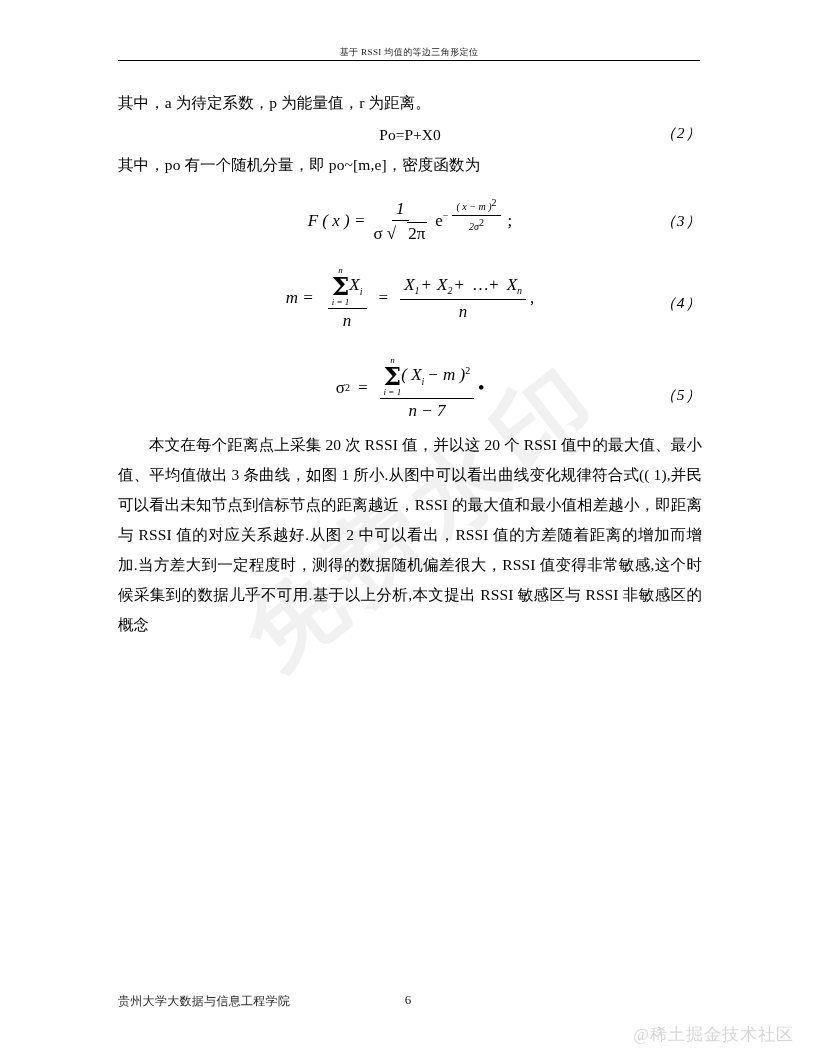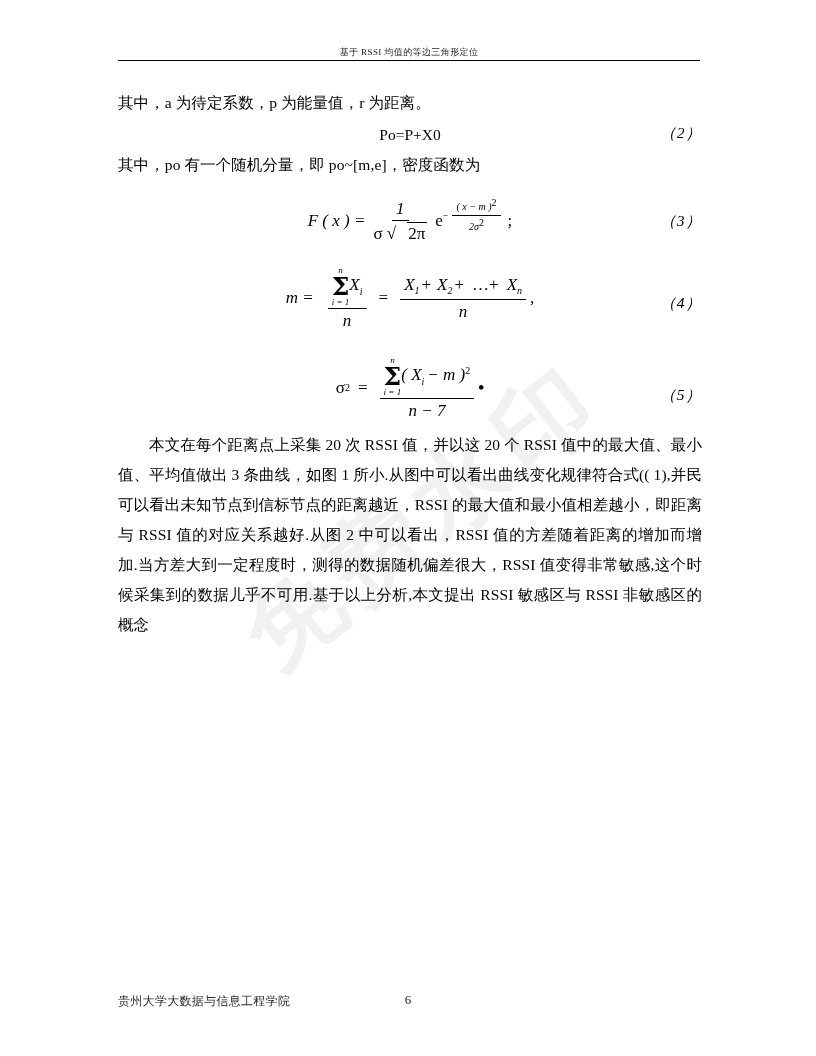--- a/index.html
+++ b/index.html
@@ -298,14 +298,15 @@
     </div>
 
 
     <p class="para indent">本文在每个距离点上采集 20 次 RSSI 值，并以这 20 个 RSSI 值中的最大值、最小值、平均值做出 3 条曲线，如图 1 所小.从图中可以看出曲线变化规律符合式(( 1),并民可以看出未知节点到信标节点的距离越近，RSSI 的最大值和最小值相差越小，即距离与 RSSI 值的对应关系越好.从图 2 中可以看出，RSSI 值的方差随着距离的增加而增加.当方差大到一定程度时，测得的数据随机偏差很大，RSSI 值变得非常敏感,这个时候采集到的数据儿乎不可用.基于以上分析,本文提出 RSSI 敏感区与 RSSI 非敏感区的概念</p>
 
   </div>
 
   <div class="footer-left">贵州大学大数据与信息工程学院</div>
   <div class="footer-pageno">6</div>
 
+  <div class="wm-corner">@稀土掘金技术社区</div>
 
 </div>
 
 </body></html>

